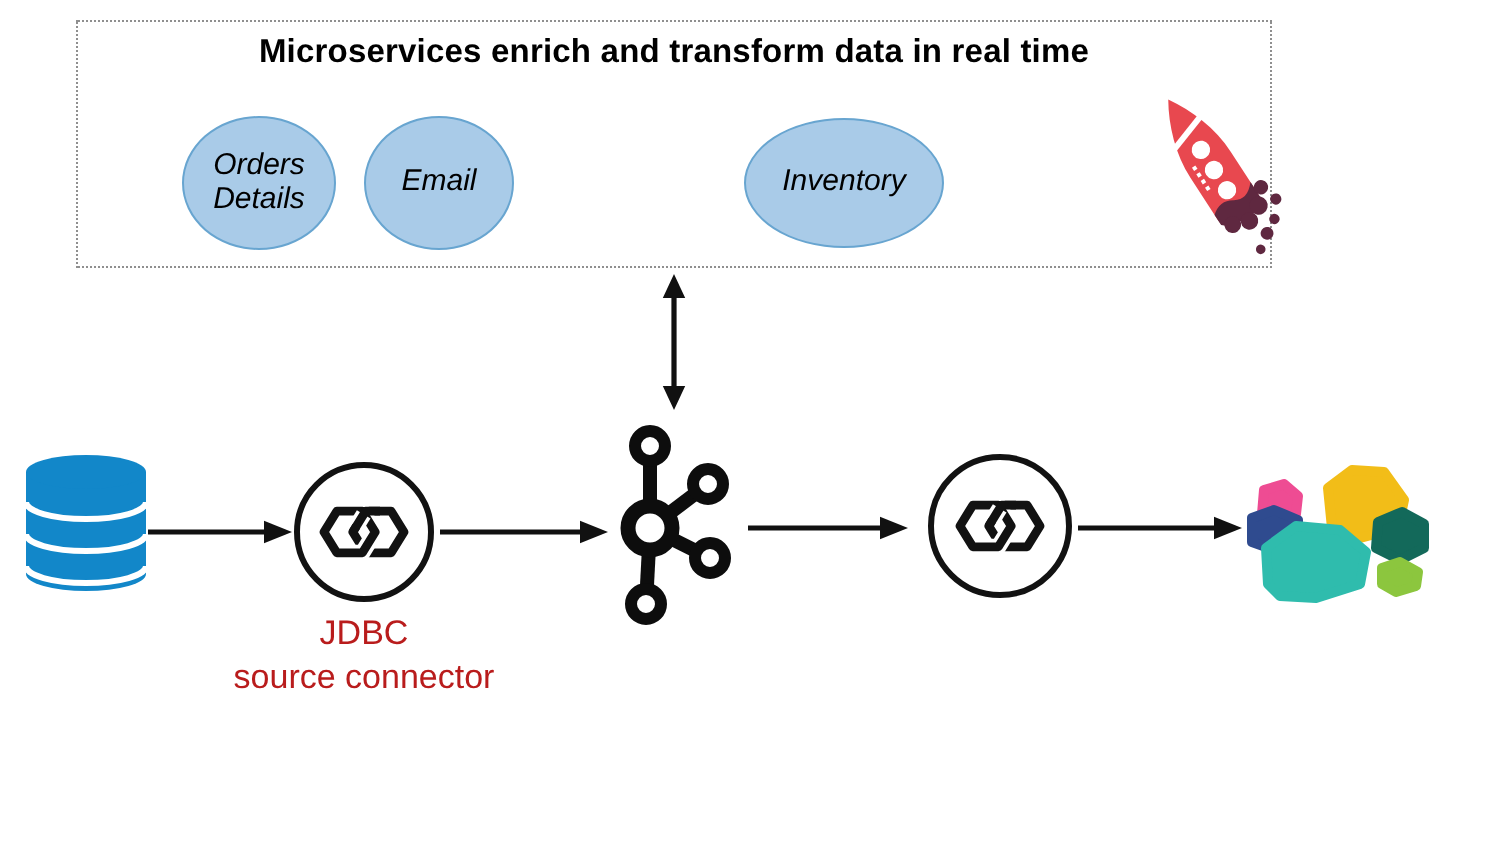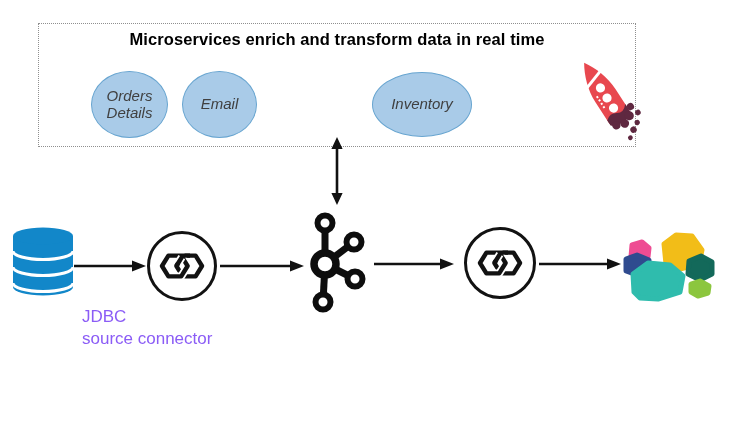--- a/index.html
+++ b/index.html
@@ -1,42 +1,42 @@
 <!DOCTYPE html>
 <html><head>
 <meta charset="utf-8">
 <style>
   html,body{margin:0;padding:0;background:#ffffff;}
   body{width:756px;height:425px;overflow:hidden;font-family:"Liberation Sans",sans-serif;}
   .canvas{position:relative;width:756px;height:425px;background:#fff;}
 
   
   .ms-box{position:absolute;left:38px;top:10px;width:598px;height:124px;
-          border:1.5px dotted #8f8f8f;box-sizing:border-box;background:#fff;margin-top:13px;}
+          border:1.5px dotted #8f8f8f;box-sizing:border-box;background:#fff;}
   .ms-title{position:absolute;left:0;right:0;top:6px;text-align:center;
             font-size:16.5px;font-weight:bold;color:#000;letter-spacing:.1px;}
   .bubble{position:absolute;border-radius:50%;background:#a9cbe8;border:1.5px solid #68a5d0;
           display:flex;align-items:center;justify-content:center;box-sizing:border-box;}
-  .bubble span{font-style:italic;font-size:15px;line-height:16.5px;color:#404040;
+  .bubble span{font-style:italic;font-size:15px;line-height:16.5px;color:#000000;
                text-align:center;white-space:pre-line;}
   .b1{left:52px;top:47px;width:77px;height:67px;}
   .b2{left:143px;top:47px;width:75px;height:67px;}
   .b3{left:232px;top:47px;width:76px;height:67px;}
   .b4{left:333px;top:48px;width:100px;height:65px;}
   .b5{left:447px;top:47px;width:118px;height:66px;}
 
   .abs{position:absolute;}
 
   
   .connector-circle{position:absolute;width:70px;height:70px;border:3.5px solid #121212;
                     border-radius:50%;box-sizing:border-box;background:#fff;
                     display:flex;align-items:center;justify-content:center;}
 
-  .flow-label{position:absolute;width:200px;font-size:17px;
-              line-height:22px;color:#8b5cf6;white-space:pre-line;}
+  .flow-label{position:absolute;width:200px;text-align:center;font-size:17px;
+              line-height:22px;color:#b91c1c;white-space:pre-line;}
 </style>
 </head>
 <body>
 
 <div class="canvas">
 
   <div class="ms-box">
     <div class="ms-title">Microservices enrich and transform data in real time</div>
 
     <div class="bubble b1">

